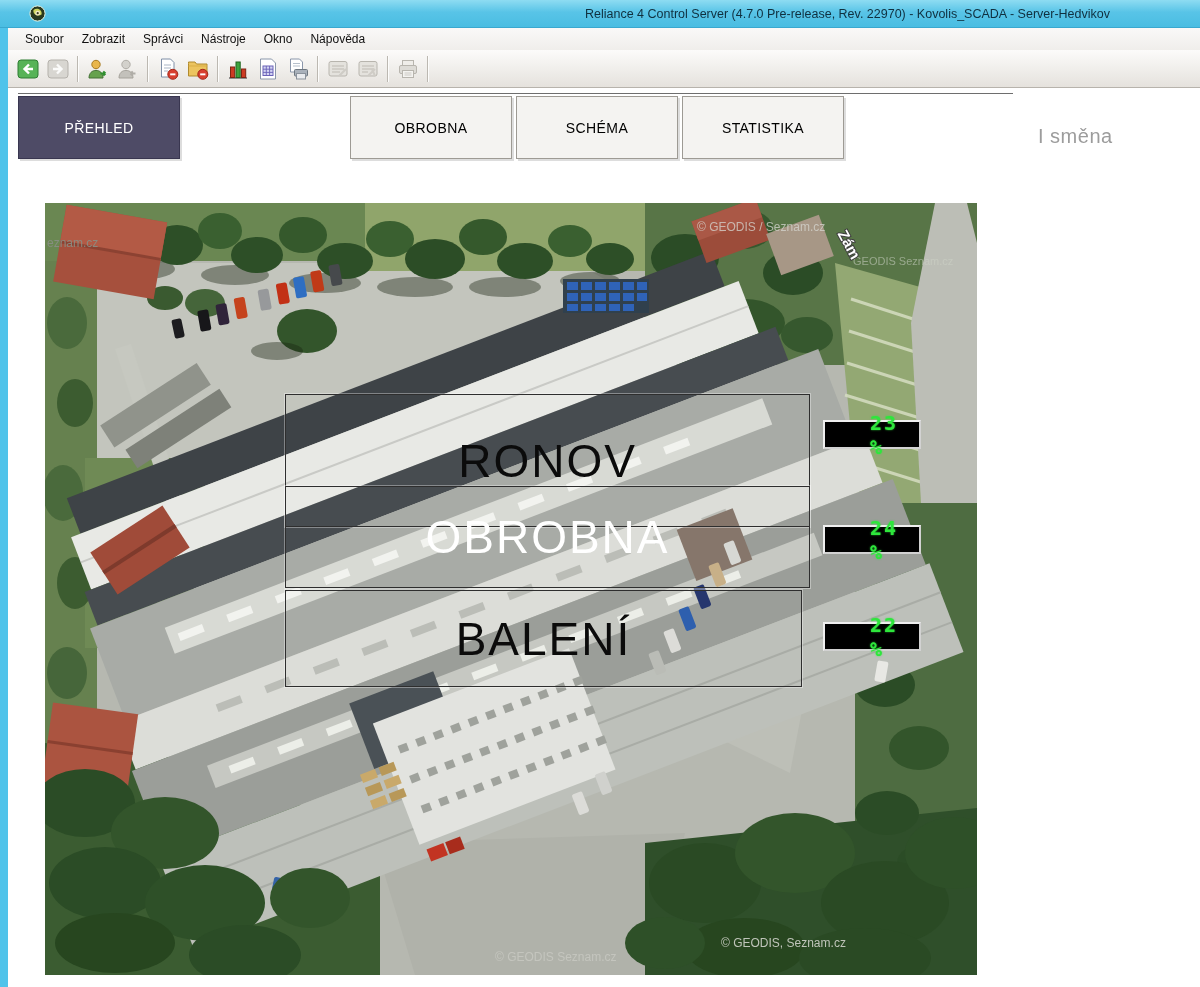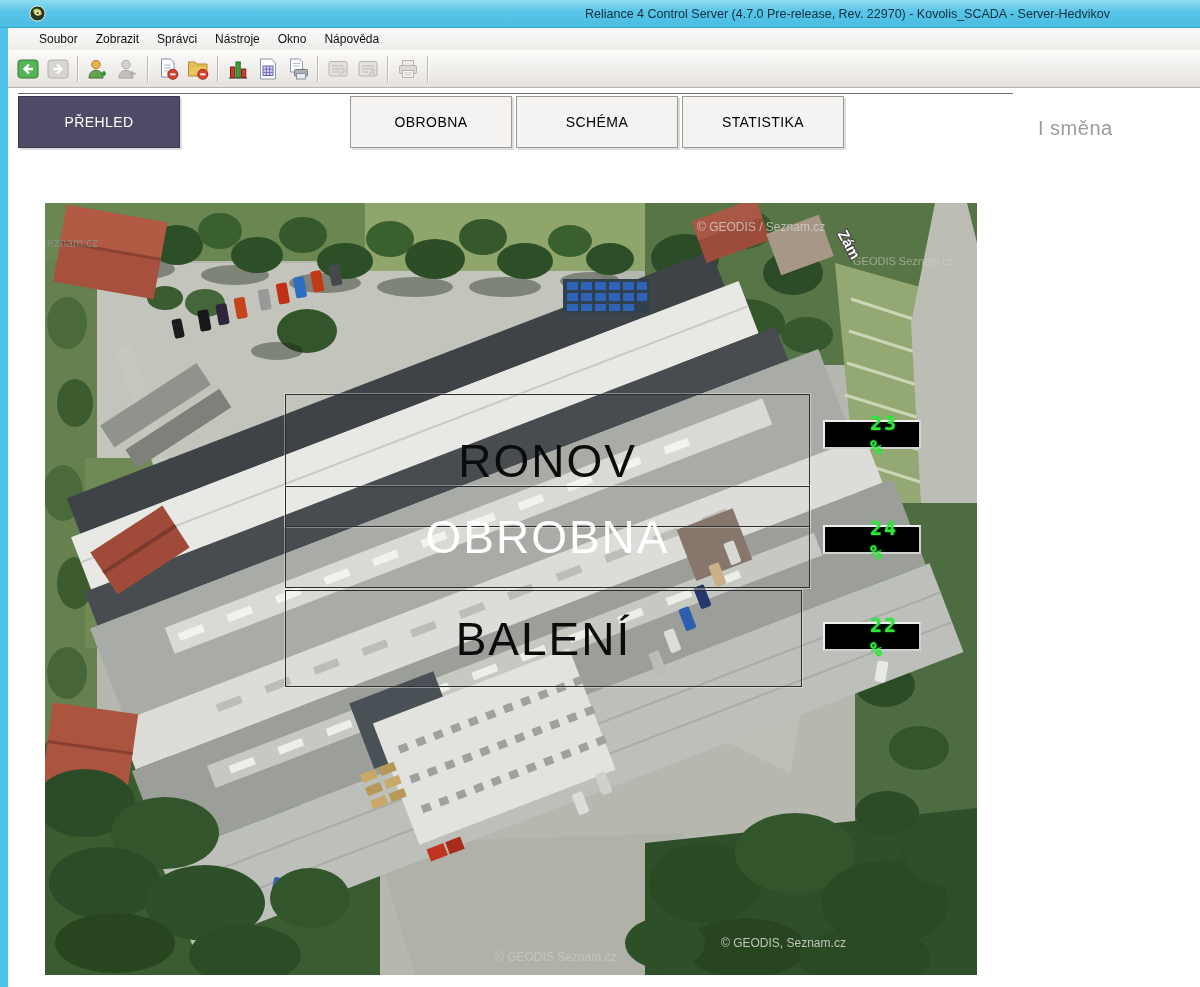--- a/index.html
+++ b/index.html
@@ -7,40 +7,40 @@
   .window { position:absolute; inset:0; }
 
   
   .titlebar { position:absolute; left:0; top:0; width:1200px; height:28px;
     background:linear-gradient(#8edcf2,#58c4e7 45%,#4abde2); border-bottom:1px solid #3aa8cf; }
   .app-icon { position:absolute; left:29px; top:5px; width:17px; height:17px; }
   .title-text { position:absolute; left:585px; top:7px; font-size:12.5px; color:#10303f; white-space:nowrap; }
 
   
   .menubar { position:absolute; left:8px; top:28px; width:1192px; height:28px;
-    background:linear-gradient(#faf9f8,#edebe8); border-bottom:1px solid #dcd9d4; display:flex; padding-left:22px; }
+    background:linear-gradient(#faf9f8,#edebe8); border-bottom:1px solid #dcd9d4; display:flex; padding-left:8px; }
   .menu-item { padding:4px 9px 0 9px; font-size:12px; color:#101010; }
 
   
   .toolbar { position:absolute; left:8px; top:50px; width:1192px; height:38px;
     background:linear-gradient(#fcfbfa,#e5e2dd); border-bottom:1px solid #b7b3ac; display:flex; align-items:center; padding-left:5px; }
   .tbtn { width:30px; height:30px; display:flex; align-items:center; justify-content:center; }
   .tsep { width:0; height:26px; border-left:1px solid #bcb8b1; border-right:1px solid #fdfdfc; margin:0 4px; }
 
   
   .accent-strip { position:absolute; left:0; top:28px; width:8px; height:959px; background:#4fc3ea; }
 
   
   .tabs-topline { position:absolute; left:18px; top:93px; width:995px; height:1px; background:#6e6e6e; }
-  .tab { position:absolute; top:96px; height:52px; width:162px; background:#f4f3f1;
+  .tab { position:absolute; top:96px; height:63px; width:162px; background:#f4f3f1;
     border:1px solid #9d9a94; box-shadow:2px 2px 0 rgba(120,120,120,.25);
     color:#000; font-size:14px; letter-spacing:.4px; display:flex; align-items:center; justify-content:center; cursor:default; }
   .tab.active { background:#4e4b66; border-color:#393650; color:#fff; }
   .t0{left:18px;} .t1{left:184px;} .t2{left:350px;} .t3{left:516px;} .t4{left:682px;} .t5{left:848px;}
-  .shift-label { position:absolute; left:1038px; top:117px; font-size:20px; color:#9c9c9c; letter-spacing:.5px; }
+  .shift-label { position:absolute; left:1038px; top:125px; font-size:20px; color:#9c9c9c; letter-spacing:.5px; }
 
   
   .photo { position:absolute; left:45px; top:203px; width:932px; height:772px; overflow:hidden; background:#b6b8b0; }
   .photo svg.scene { position:absolute; left:0; top:0; }
 
   .zone-box { position:absolute; border:1px solid #2e2e2e; box-shadow:0 0 0 1px rgba(255,255,255,.35);
     display:flex; align-items:center; justify-content:center; }
   .zone-label { font-size:46px; font-weight:400; letter-spacing:2px; line-height:1; }
   .zb0 { left:240px; top:180px; width:525px; height:133px;margin-top:11px; } .zb0 .zone-label{ color:#0b0b0b; }
   .zb1 { left:240px; top:283px; width:525px; height:102px; } .zb1 .zone-label{ color:#ffffff; }

